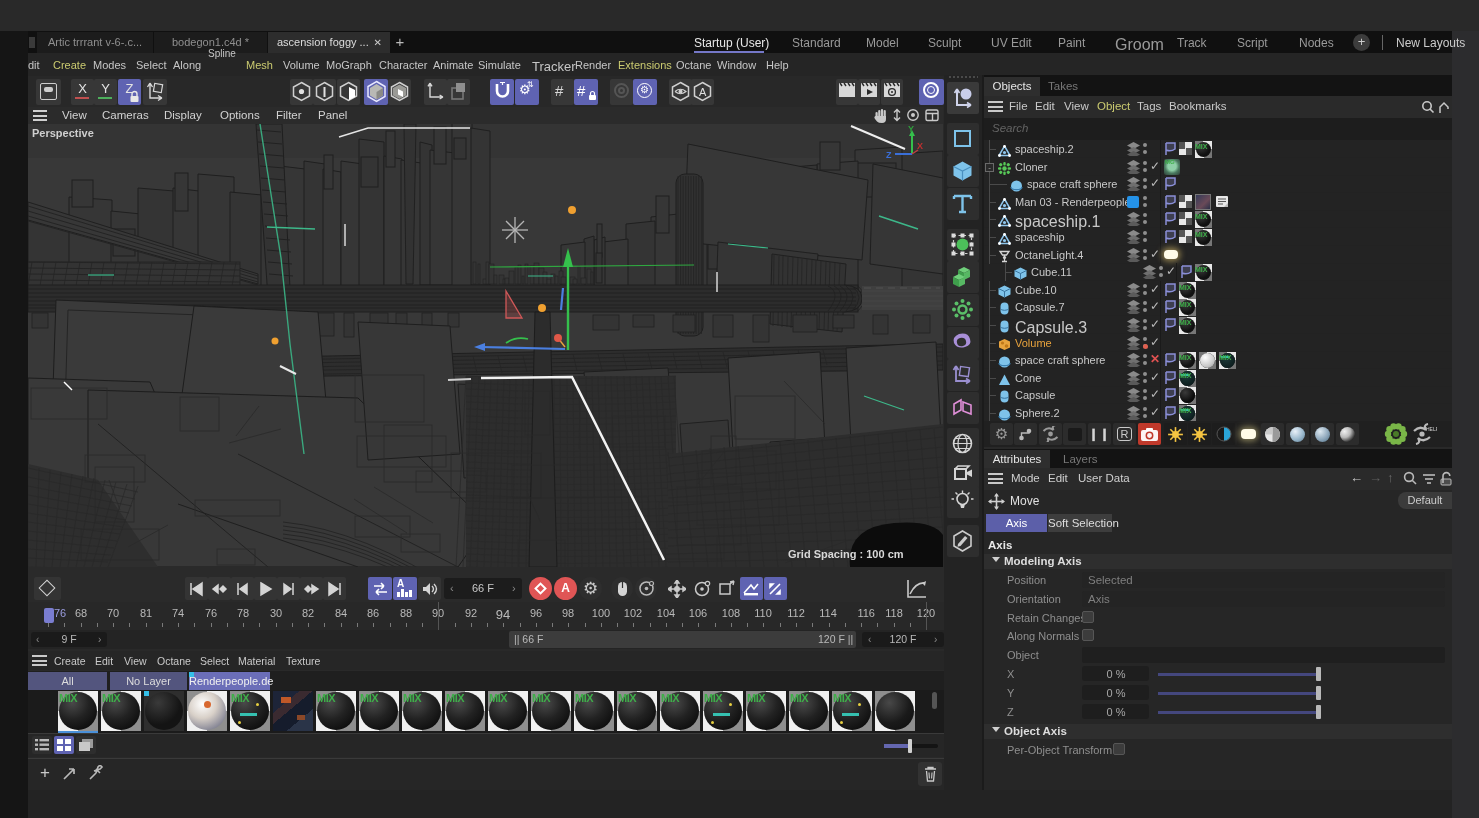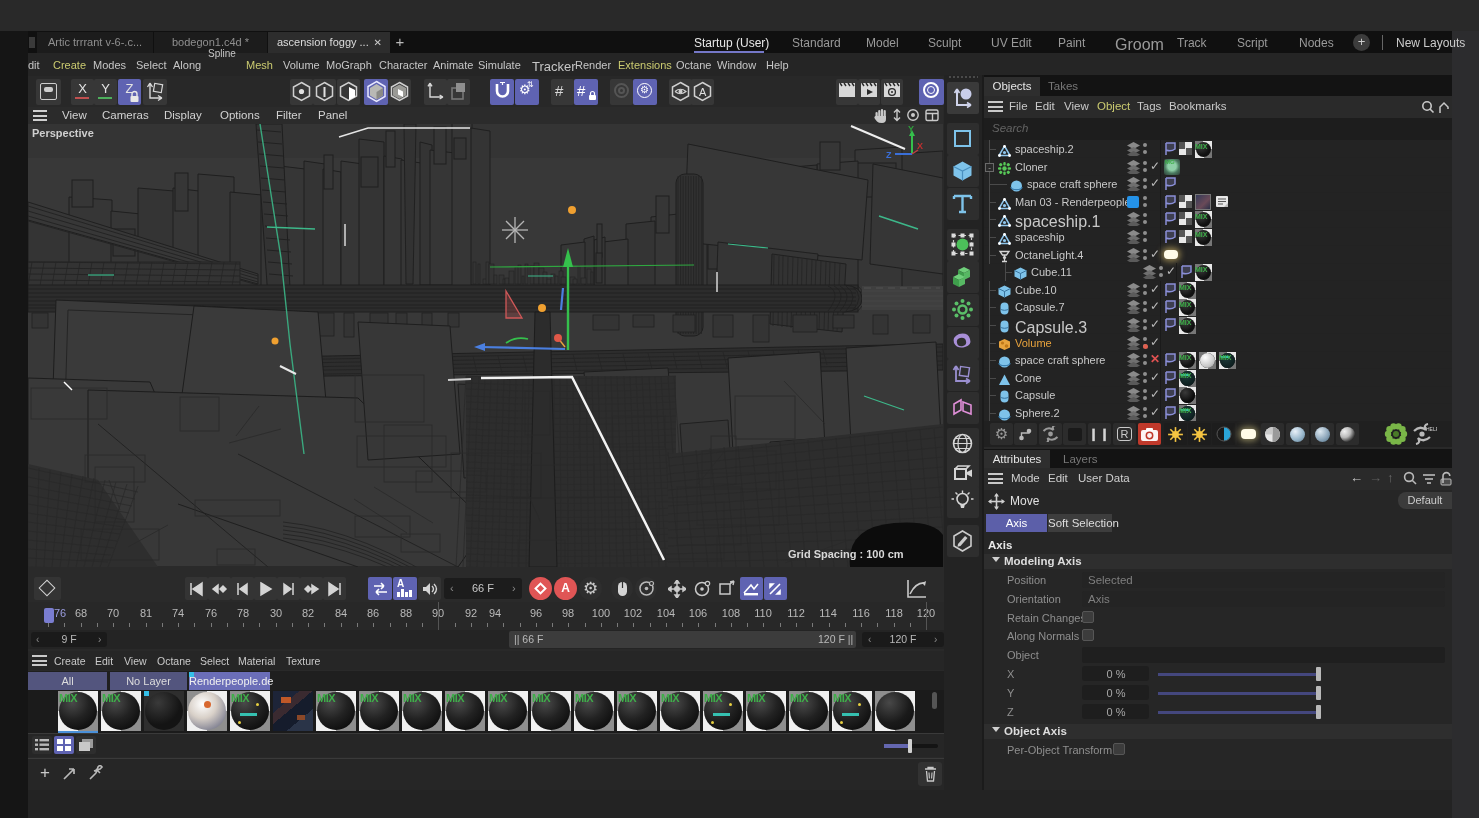--- a/index.html
+++ b/index.html
@@ -1515,32 +1515,32 @@
       <span style="position:absolute;left:136px;top:5px;width:28px;text-align:center;font-size:11px;color:#b9b9b9">74</span>
       <span style="position:absolute;left:169px;top:5px;width:28px;text-align:center;font-size:11px;color:#b9b9b9">76</span>
       <span style="position:absolute;left:201px;top:5px;width:28px;text-align:center;font-size:11px;color:#b9b9b9">78</span>
       <span style="position:absolute;left:234px;top:5px;width:28px;text-align:center;font-size:11px;color:#b9b9b9">30</span>
       <span style="position:absolute;left:266px;top:5px;width:28px;text-align:center;font-size:11px;color:#b9b9b9">82</span>
       <span style="position:absolute;left:299px;top:5px;width:28px;text-align:center;font-size:11px;color:#b9b9b9">84</span>
       <span style="position:absolute;left:331px;top:5px;width:28px;text-align:center;font-size:11px;color:#b9b9b9">86</span>
       <span style="position:absolute;left:364px;top:5px;width:28px;text-align:center;font-size:11px;color:#b9b9b9">88</span>
       <span style="position:absolute;left:396px;top:5px;width:28px;text-align:center;font-size:11px;color:#b9b9b9">90</span>
       <span style="position:absolute;left:429px;top:5px;width:28px;text-align:center;font-size:11px;color:#b9b9b9">92</span>
-      <span style="position:absolute;left:461px;top:5px;width:28px;font-size:11px;color:#b9b9b9">94</span>
+      <span style="position:absolute;left:461px;top:5px;width:28px;text-align:center;font-size:13px;color:#b9b9b9">94</span>
       <span style="position:absolute;left:494px;top:5px;width:28px;text-align:center;font-size:11px;color:#b9b9b9">96</span>
       <span style="position:absolute;left:526px;top:5px;width:28px;text-align:center;font-size:11px;color:#b9b9b9">98</span>
       <span style="position:absolute;left:559px;top:5px;width:28px;text-align:center;font-size:11px;color:#b9b9b9">100</span>
       <span style="position:absolute;left:591px;top:5px;width:28px;text-align:center;font-size:11px;color:#b9b9b9">102</span>
       <span style="position:absolute;left:624px;top:5px;width:28px;text-align:center;font-size:11px;color:#b9b9b9">104</span>
       <span style="position:absolute;left:656px;top:5px;width:28px;text-align:center;font-size:11px;color:#b9b9b9">106</span>
       <span style="position:absolute;left:689px;top:5px;width:28px;text-align:center;font-size:11px;color:#b9b9b9">108</span>
       <span style="position:absolute;left:721px;top:5px;width:28px;text-align:center;font-size:11px;color:#b9b9b9">110</span>
       <span style="position:absolute;left:754px;top:5px;width:28px;text-align:center;font-size:11px;color:#b9b9b9">112</span>
       <span style="position:absolute;left:786px;top:5px;width:28px;text-align:center;font-size:11px;color:#b9b9b9">114</span>
-      <span style="position:absolute;left:819px;top:5px;width:28px;text-align:center;font-size:11px;color:#b9b9b9">116</span>
+      <span style="position:absolute;left:819px;top:5px;width:28px;text-align:right;font-size:11px;color:#b9b9b9">116</span>
       <span style="position:absolute;left:852px;top:5px;width:28px;text-align:center;font-size:11px;color:#b9b9b9">118</span>
       <span style="position:absolute;left:884px;top:5px;width:28px;text-align:center;font-size:11px;color:#b9b9b9">120</span>
       <span style="position:absolute;left:20.0px;top:21px;width:1px;height:4px;background:#7a7a7a"></span>
       <span style="position:absolute;left:36.3px;top:21px;width:1px;height:4px;background:#7a7a7a"></span>
       <span style="position:absolute;left:52.5px;top:21px;width:1px;height:4px;background:#7a7a7a"></span>
       <span style="position:absolute;left:68.8px;top:21px;width:1px;height:4px;background:#7a7a7a"></span>
       <span style="position:absolute;left:85.0px;top:21px;width:1px;height:4px;background:#7a7a7a"></span>
       <span style="position:absolute;left:101.3px;top:21px;width:1px;height:4px;background:#7a7a7a"></span>
       <span style="position:absolute;left:117.6px;top:21px;width:1px;height:4px;background:#7a7a7a"></span>
       <span style="position:absolute;left:133.8px;top:21px;width:1px;height:4px;background:#7a7a7a"></span>

